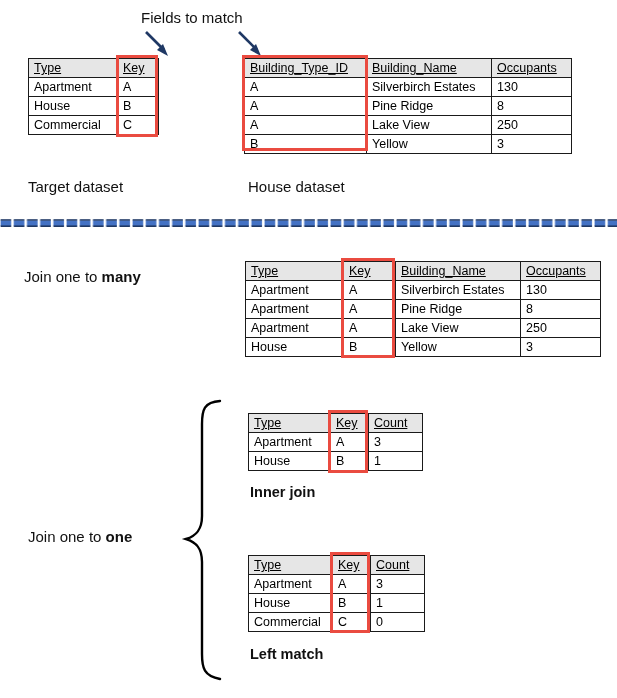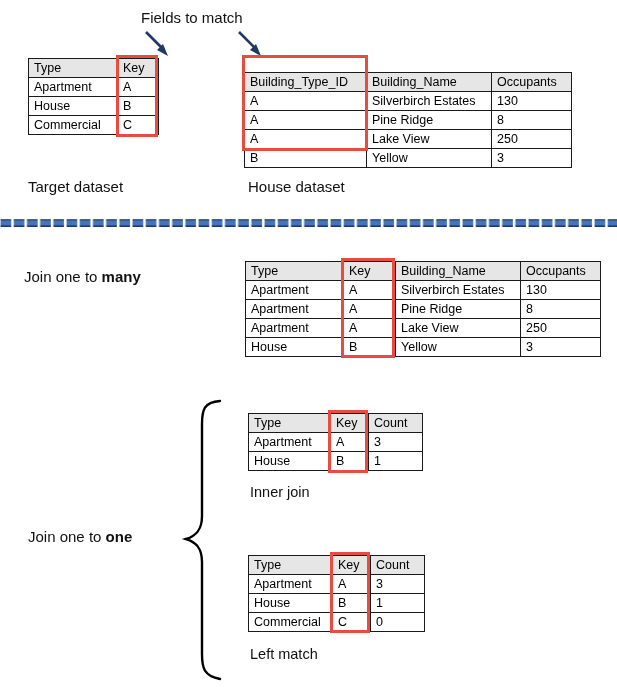--- a/index.html
+++ b/index.html
@@ -17,21 +17,21 @@
   }
 
   
   .lbl {
     position: absolute;
     font-size: 14.5px;
     color: #111111;
     white-space: nowrap;
     line-height: 1;
   }
-  .lbl-bold { font-weight: normal; text-align: center; }
+  .lbl-bold { font-weight: bold; text-align: center; }
   .lbl-title { font-size: 15px; text-align: right; }
   .inline-bold { font-weight: bold; }
 
   
   .tbl {
     position: absolute;
     border-collapse: collapse;
     font-size: 12.5px;
     background: #ffffff;
     table-layout: fixed;
@@ -42,20 +42,21 @@
     text-align: left;
     font-weight: normal;
     height: 17px;
     box-sizing: border-box;
     background: #ffffff;
     white-space: nowrap;
     overflow: hidden;
   }
   .tbl th {
     background: #e6e6e6;
+    text-decoration: underline;
   }
 
   
   .keybox {
     position: absolute;
     border: 3px solid #ea4b40;
     box-sizing: border-box;
     pointer-events: none;
     background: transparent;
   }
@@ -116,21 +117,21 @@
       <td>B</td>
     </tr>
     <tr>
       <td>Commercial</td>
       <td>C</td>
     </tr>
   </tbody>
 </table>
 <div class="keybox" style="left:116px; top:55px; width:42px; height:82px;"></div>
 
-<table class="tbl" id="tbl-join" style="left:244px; top:72px; width:327px;">
+<table class="tbl" id="tbl-join" style="left:244px; top:58px; width:327px;">
   <colgroup>
       <col style="width:122px">
       <col style="width:125px">
       <col style="width:80px">
     </colgroup>
   <thead>
     <tr>
       <th>Building_Type_ID</th>
       <th>Building_Name</th>
       <th>Occupants</th>

